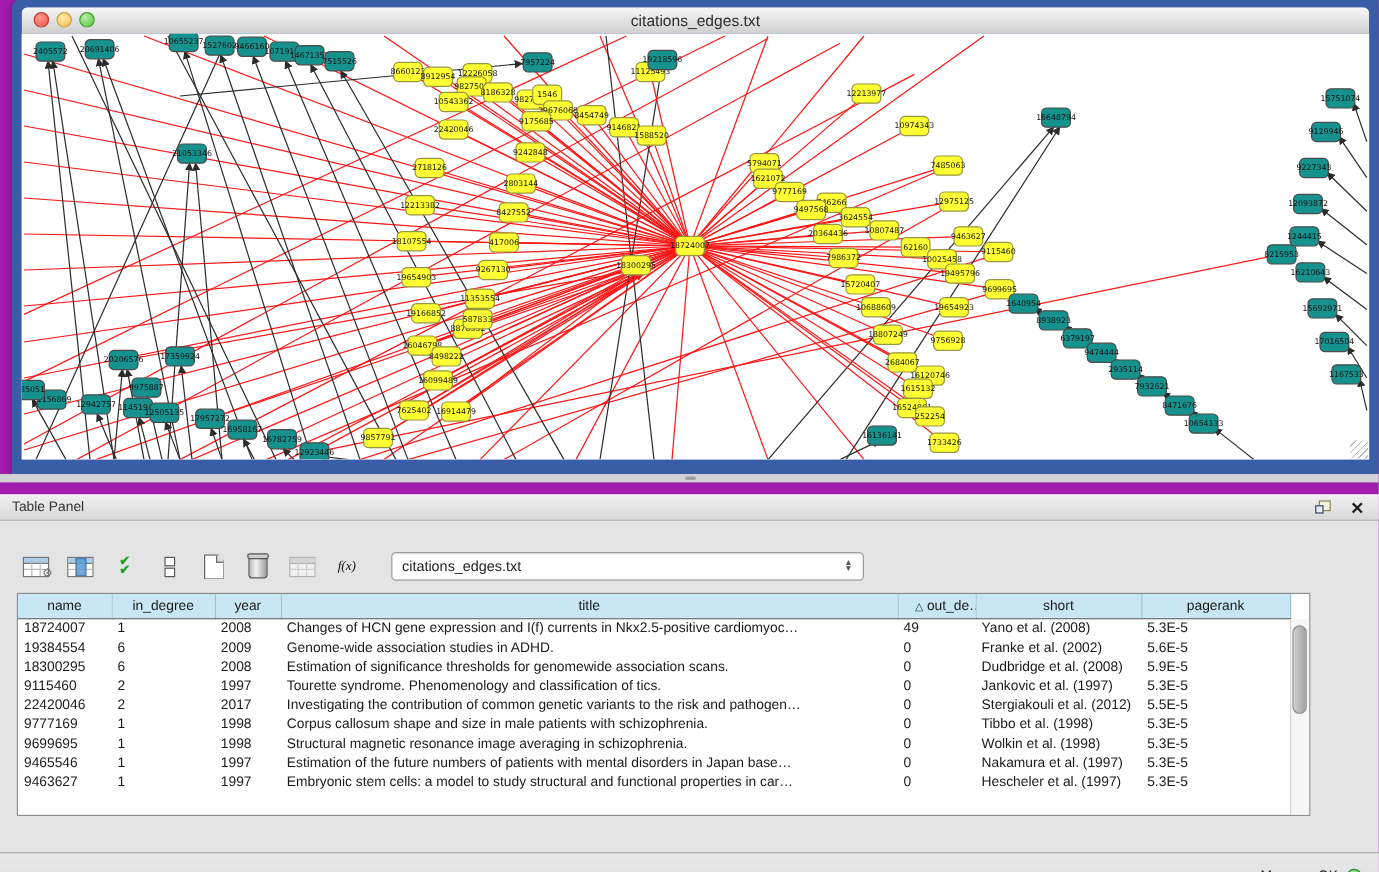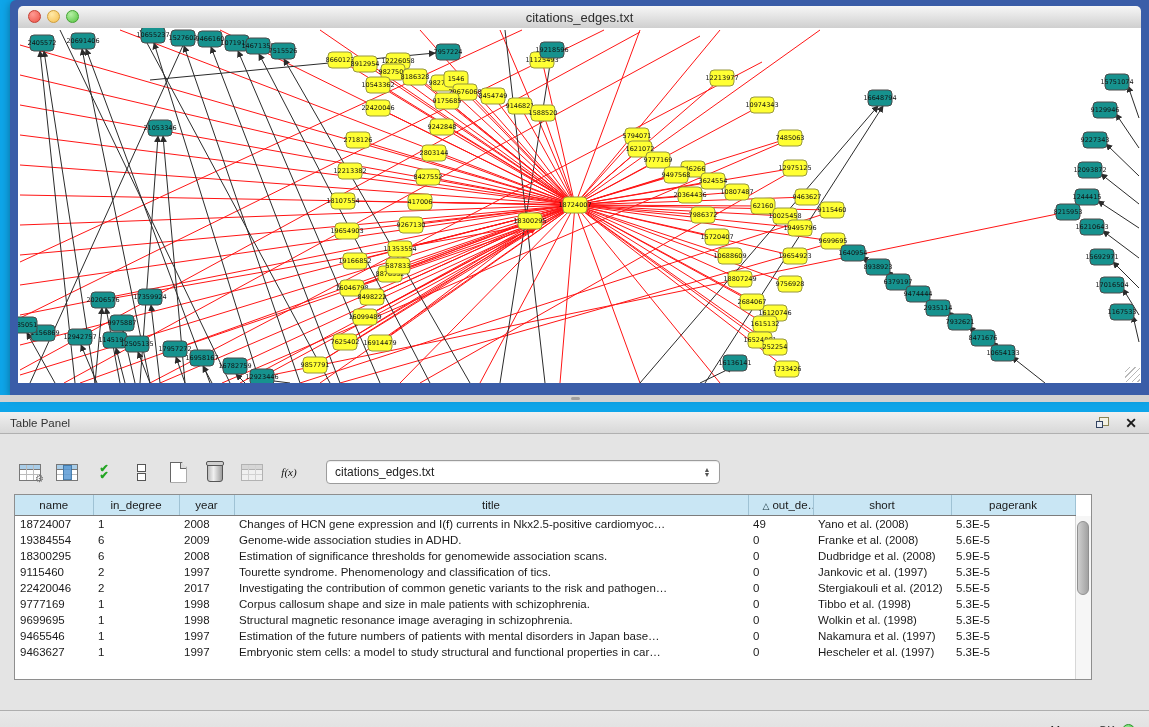--- a/index.html
+++ b/index.html
@@ -1,17 +1,17 @@
 <!DOCTYPE html>
 <html><head>
 <meta charset="utf-8">
 <style>
   html,body{margin:0;padding:0;}
   body{width:1149px;height:727px;overflow:hidden;font-family:"Liberation Sans",sans-serif;background:#e9e9e9;}
-  .screen{position:relative;width:1149px;height:727px;background:#0ea5e9;}
+  .screen{position:relative;width:1149px;height:727px;background:#a21caf;}
 
   
   .net-frame{position:absolute;left:10px;top:0;width:1139px;height:395px;background:#3a5da8;
              border-radius:6px 0 0 0;box-shadow:0 2px 8px rgba(0,0,0,.35);}
   .mac-titlebar{position:absolute;left:8px;top:6px;right:8px;height:22px;
                 background:linear-gradient(#f7f7f7,#cfcfcf);border-bottom:1px solid #8e8e8e;
                 border-radius:5px 5px 0 0;display:flex;align-items:center;}
   .lights{position:absolute;left:10px;top:4px;display:flex;gap:6px;}
   .light{width:13px;height:13px;border-radius:50%;box-sizing:border-box;}
   .light.red{background:radial-gradient(circle at 35% 30%,#ff9a92,#ec5347);border:1px solid #c43e33;}
@@ -821,21 +821,21 @@
               <td>49</td>
               <td>Yano et al. (2008)</td>
               <td>5.3E-5</td>
             </tr>
             <tr>
               <td>19384554</td>
               <td>6</td>
               <td>2009</td>
               <td>Genome-wide association studies in ADHD.</td>
               <td>0</td>
-              <td>Franke et al. (2008)</td>
+              <td>Franke et al. (2002)</td>
               <td>5.6E-5</td>
             </tr>
             <tr>
               <td>18300295</td>
               <td>6</td>
               <td>2008</td>
               <td>Estimation of significance thresholds for genomewide association scans.</td>
               <td>0</td>
               <td>Dudbridge et al. (2008)</td>
               <td>5.9E-5</td>

